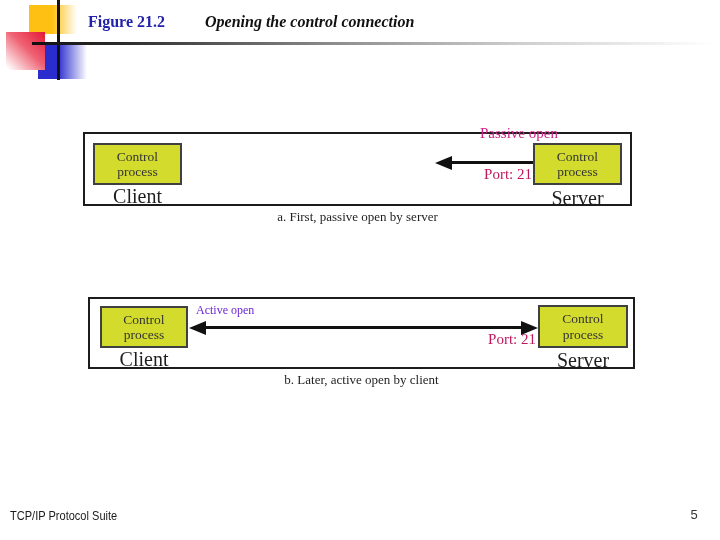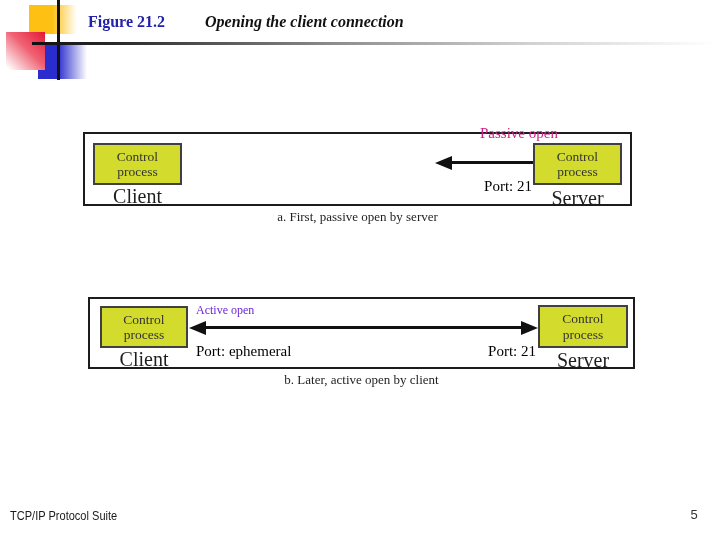--- a/index.html
+++ b/index.html
@@ -26,21 +26,21 @@
   
   .frame{border:2px solid #1c1c1c;background:#ffffff;}
   .frame-a{left:83px;top:132px;width:549px;height:74px;}
   .frame-b{left:88px;top:297px;width:547px;height:72px;}
 
   
   .process-box{background:#d3dc2c;border:2px solid #404040;display:flex;align-items:center;justify-content:center;}
   .process-box span{white-space:pre-line;text-align:center;font-size:13.5px;line-height:1.12;color:#333333;}
 
   .host-label{font-size:20px;color:#1e1e1e;text-align:center;line-height:1.1;}
-  .port-label{font-size:15px;color:#000000;line-height:1.1;white-space:nowrap;margin-top:12px;}
+  .port-label{font-size:15px;color:#be185d;line-height:1.1;white-space:nowrap;}
   .magenta{font-size:15px;color:#cc2288;line-height:1.1;text-align:center;white-space:nowrap;}
   .black-label{font-size:12px;color:#6d28d9;line-height:1.1;white-space:nowrap;}
   .caption{font-size:13px;color:#1e1e1e;text-align:center;line-height:1.1;}
 
   
   .arrow-line{height:3px;background:#111111;}
   .head-left{width:0;height:0;border-top:7px solid transparent;border-bottom:7px solid transparent;border-right:17px solid #111111;}
   .head-right{width:0;height:0;border-top:7px solid transparent;border-bottom:7px solid transparent;border-left:17px solid #111111;}
 
   
@@ -54,21 +54,21 @@
 
 <div class="slide">
 
   <div class="abs decor-yellow"></div>
   <div class="abs decor-blue"></div>
   <div class="abs decor-red"></div>
   <div class="abs decor-vline"></div>
   <div class="abs decor-hrule"></div>
 
   <div class="abs figure-label">Figure 21.2</div>
-  <div class="abs figure-title">Opening the client connection</div>
+  <div class="abs figure-title">Opening the control connection</div>
 
   <div class="abs frame frame-a"></div>
 
   <div class="abs process-box" style="left:93px;top:143px;width:89px;height:42px;">
     <span>Control
 process</span>
   </div>
   <div class="abs host-label" style="left:93px;top:185px;width:89px;">Client</div>
 
   <div class="abs process-box" style="left:533px;top:143px;width:89px;height:42px;">
@@ -95,21 +95,20 @@
   <div class="abs process-box" style="left:538px;top:305px;width:90px;height:43px;">
     <span>Control
 process</span>
   </div>
   <div class="abs host-label" style="left:538px;top:349px;width:90px;">Server</div>
 
   <div class="abs black-label" style="left:196px;top:304px;">Active open</div>
   <div class="abs head-left" style="left:189px;top:321px;"></div>
   <div class="abs arrow-line" style="left:205px;top:326px;width:316px;"></div>
   <div class="abs head-right" style="left:521px;top:321px;"></div>
-  <div class="abs port-label" style="left:196px;top:331px;">Port: ephemeral</div>
   <div class="abs port-label" style="left:480px;top:331px;width:56px;text-align:right;">Port: 21</div>
 
   <div class="abs caption" style="left:88px;top:373px;width:547px;">b. Later, active open by client</div>
 
   <div class="abs footer-text">TCP/IP Protocol Suite</div>
   <div class="abs page-number">5</div>
 
 </div>
 
 </body></html>

